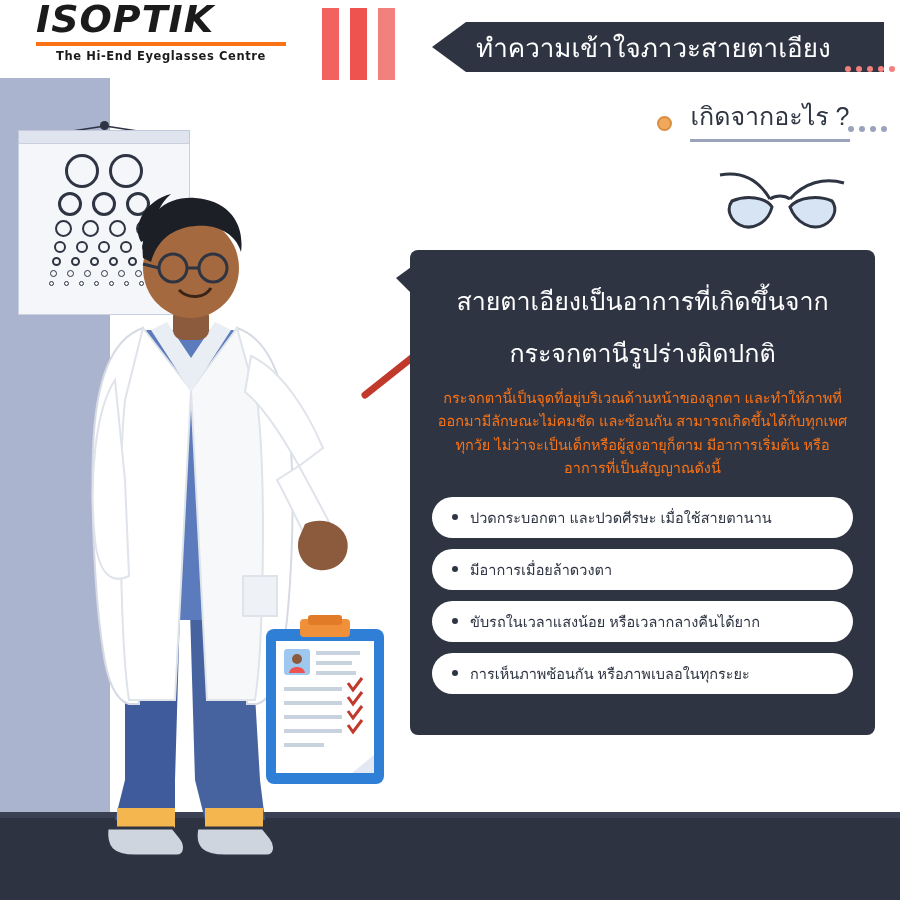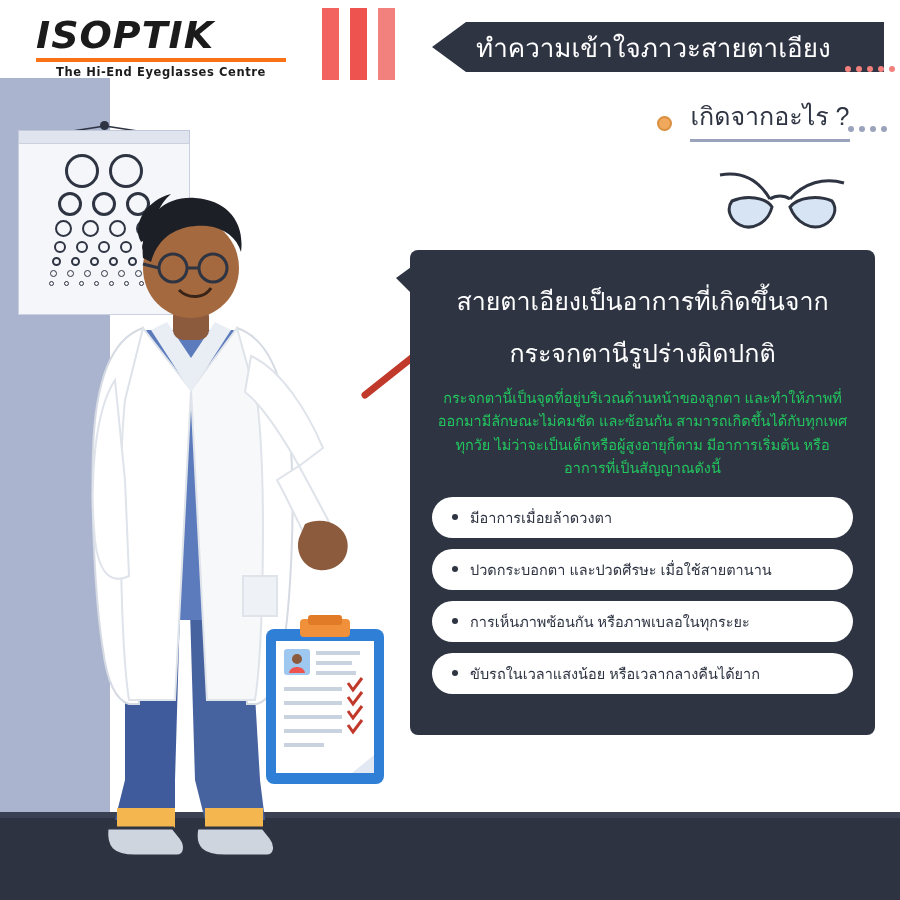--- a/index.html
+++ b/index.html
@@ -28,21 +28,21 @@
     background: #2d3340;
   }
   .bg-floor-strip {
     position: absolute; left: 0; bottom: 82px;
     width: 900px; height: 6px;
     background: #3a4152;
   }
 
   
   .logo {
-    position: absolute; left: 36px; top: 16px;
+    position: absolute; left: 36px; top: 0;
     width: 250px;
   }
   .logo-main {
     font-family: "DejaVu Sans", sans-serif;
     font-weight: bold;
     font-style: italic;
     font-size: 38px;
     letter-spacing: 1px;
     color: #1b1b1b;
     line-height: 1;
@@ -182,21 +182,21 @@
     line-height: 1.35;
   }
   .card h2 {
     color: #ffffff;
     font-size: 25px;
     font-weight: normal;
     text-align: center;
     margin: 14px 18px 0;
   }
   .card p.body {
-    color: #22c55e;
+    color: #f97316;
     font-size: 14.5px;
     line-height: 1.62;
     text-align: center;
     margin: 14px 26px 0;
   }
   .bullets {
     margin: 16px 22px 0;
     display: flex; flex-direction: column; gap: 11px;
   }
   .bullet {
@@ -406,30 +406,30 @@
   </div>
 
   <div class="card-tail"></div>
   <div class="card">
     <h1>สายตาเอียงเป็นอาการที่เกิดขึ้นจาก</h1>
     <h2>กระจกตานีรูปร่างผิดปกติ</h2>
     <p class="body">กระจกตานี้เป็นจุดที่อยู่บริเวณด้านหน้าของลูกตา และทำให้ภาพที่ออกมามีลักษณะไม่คมชัด และซ้อนกัน สามารถเกิดขึ้นได้กับทุกเพศทุกวัย ไม่ว่าจะเป็นเด็กหรือผู้สูงอายุก็ตาม มีอาการเริ่มต้น หรืออาการที่เป็นสัญญาณดังนี้</p>
     <div class="bullets">
       <div class="bullet">
         <span class="dot"></span>
-        <span class="txt">มีอาการเมื่อยล้าดวงตา</span>
+        <span class="txt">ปวดกระบอกตา และปวดศีรษะ เมื่อใช้สายตานาน</span>
       </div>
       <div class="bullet">
         <span class="dot"></span>
-        <span class="txt">ปวดกระบอกตา และปวดศีรษะ เมื่อใช้สายตานาน</span>
+        <span class="txt">มีอาการเมื่อยล้าดวงตา</span>
+      </div>
+      <div class="bullet">
+        <span class="dot"></span>
+        <span class="txt">ขับรถในเวลาแสงน้อย หรือเวลากลางคืนได้ยาก</span>
       </div>
       <div class="bullet">
         <span class="dot"></span>
         <span class="txt">การเห็นภาพซ้อนกัน หรือภาพเบลอในทุกระยะ</span>
       </div>
-      <div class="bullet">
-        <span class="dot"></span>
-        <span class="txt">ขับรถในเวลาแสงน้อย หรือเวลากลางคืนได้ยาก</span>
-      </div>
     </div>
   </div>
 
 </div>
 
 </body></html>

